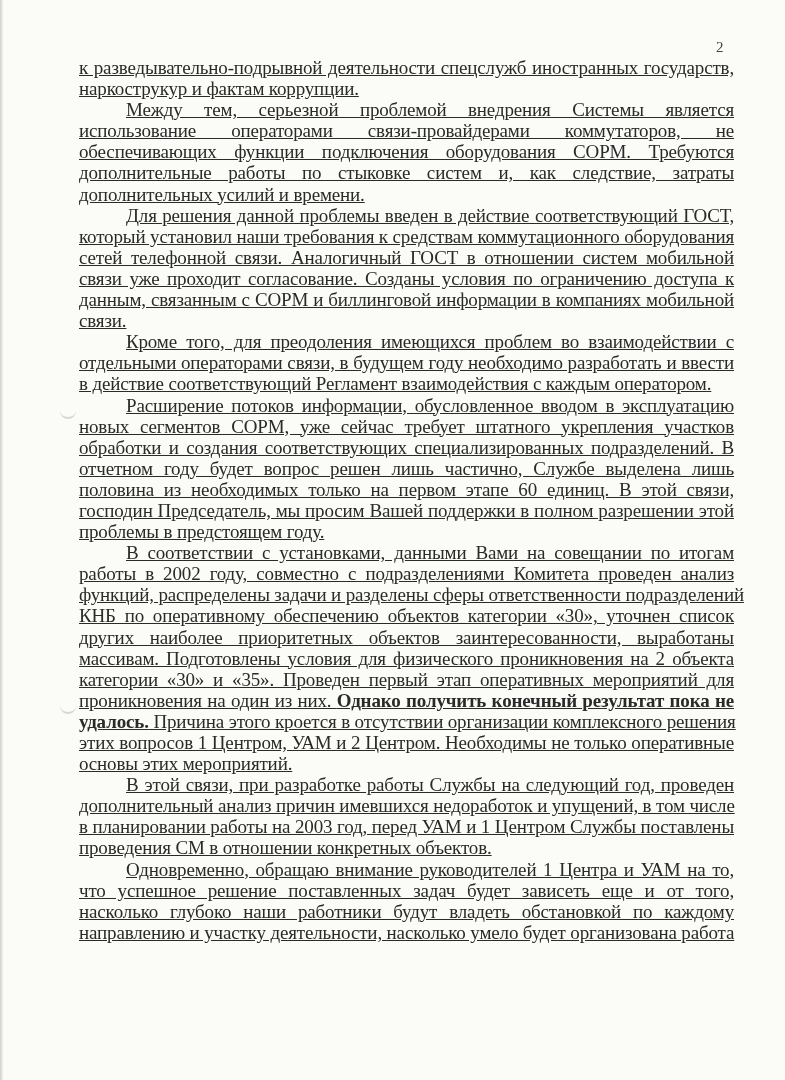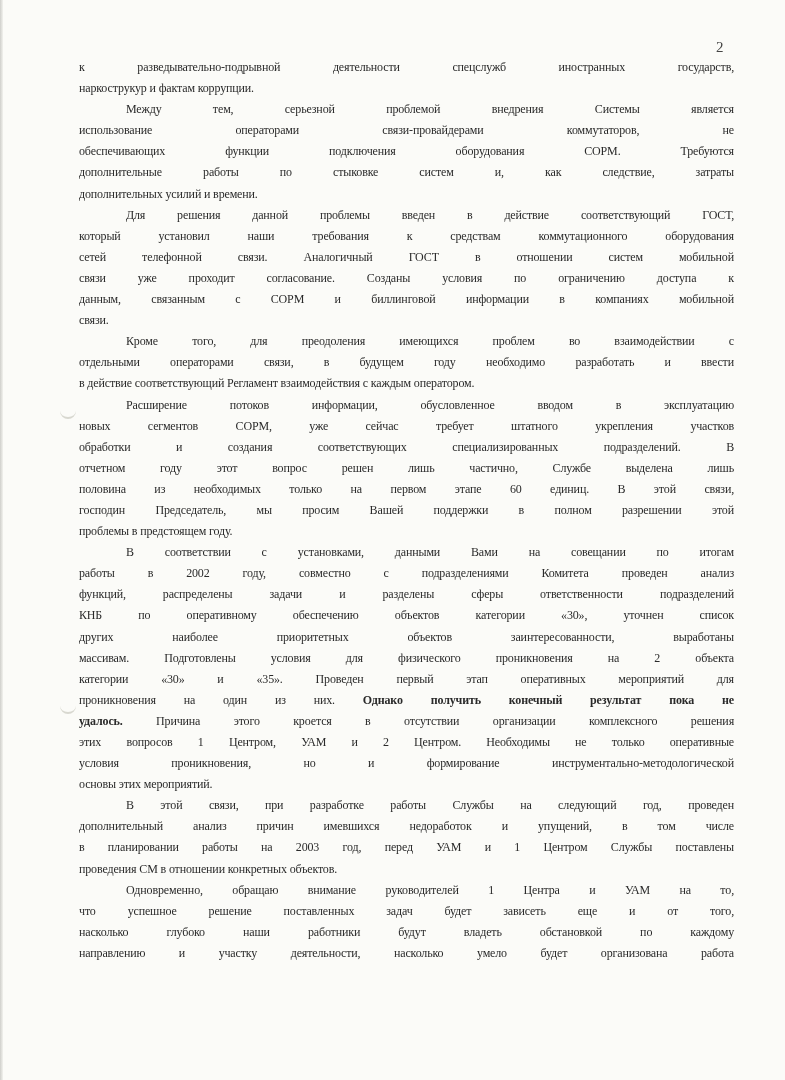--- a/index.html
+++ b/index.html
@@ -16,23 +16,24 @@
     }
     .page-number {
       position: absolute; left: 716px; top: 39px;
       font-size: 15px; color: #444;
     }
     .body-text {
       position: absolute; left: 79px; top: 57px; width: 655px;
     }
     .line {
       display: block; height: 21.1px; line-height: 21.1px;
-      font-size: 12px; white-space: nowrap;
+      font-size: 19px; white-space: nowrap;
       text-align: justify; text-align-last: justify;
       letter-spacing: -0.15px;
+      text-decoration: underline;
     }
     .line.last { text-align-last: left; }
     .line.indent { text-indent: 47px; }
     .bold { font-weight: bold; margin-top: 21px; }
     .punch-mark {
       position: absolute; width: 16px; height: 10px;
       border-bottom: 2px solid #d8d8d0; border-radius: 0 0 12px 12px;
     }
   </style>
 </head>
@@ -71,38 +72,37 @@
   <div>
     <span class="line indent">Кроме того, для преодоления имеющихся проблем во взаимодействии с</span>
     <span class="line">отдельными операторами связи, в будущем году необходимо разработать и ввести</span>
     <span class="line last">в действие соответствующий Регламент взаимодействия с каждым оператором.</span>
   </div>
 
   <div>
     <span class="line indent">Расширение потоков информации, обусловленное вводом в эксплуатацию</span>
     <span class="line">новых сегментов СОРМ, уже сейчас требует штатного укрепления участков</span>
     <span class="line">обработки и создания соответствующих специализированных подразделений. В</span>
-    <span class="line">отчетном году этот вопрос решен лишь частично, Службе выделена лишь</span>
+    <span class="line">отчетном году будет вопрос решен лишь частично, Службе выделена лишь</span>
     <span class="line">половина из необходимых только на первом этапе 60 единиц. В этой связи,</span>
     <span class="line">господин Председатель, мы просим Вашей поддержки в полном разрешении этой</span>
     <span class="line last">проблемы в предстоящем году.</span>
   </div>
 
   <div>
     <span class="line indent">В соответствии с установками, данными Вами на совещании по итогам</span>
     <span class="line">работы в 2002 году, совместно с подразделениями Комитета проведен анализ</span>
     <span class="line">функций, распределены задачи и разделены сферы ответственности подразделений</span>
     <span class="line">КНБ по оперативному обеспечению объектов категории «30», уточнен список</span>
     <span class="line">других наиболее приоритетных объектов заинтересованности, выработаны</span>
     <span class="line">массивам. Подготовлены условия для физического проникновения на 2 объекта</span>
     <span class="line">категории «30» и «35». Проведен первый этап оперативных мероприятий для</span>
     <span class="line"><span>проникновения на один из них. </span><span class="bold">Однако получить конечный результат пока не</span></span>
     <span class="line"><span class="bold">удалось.</span><span> Причина этого кроется в отсутствии организации комплексного решения</span></span>
     <span class="line">этих вопросов 1 Центром, УАМ и 2 Центром. Необходимы не только оперативные</span>
-    <span class="line">условия проникновения, но и формирование инструментально-методологической</span>
     <span class="line last">основы этих мероприятий.</span>
   </div>
 
   <div>
     <span class="line indent">В этой связи, при разработке работы Службы на следующий год, проведен</span>
     <span class="line">дополнительный анализ причин имевшихся недоработок и упущений, в том числе</span>
     <span class="line">в планировании работы на 2003 год, перед УАМ и 1 Центром Службы поставлены</span>
     <span class="line last">проведения СМ в отношении конкретных объектов.</span>
   </div>
 

